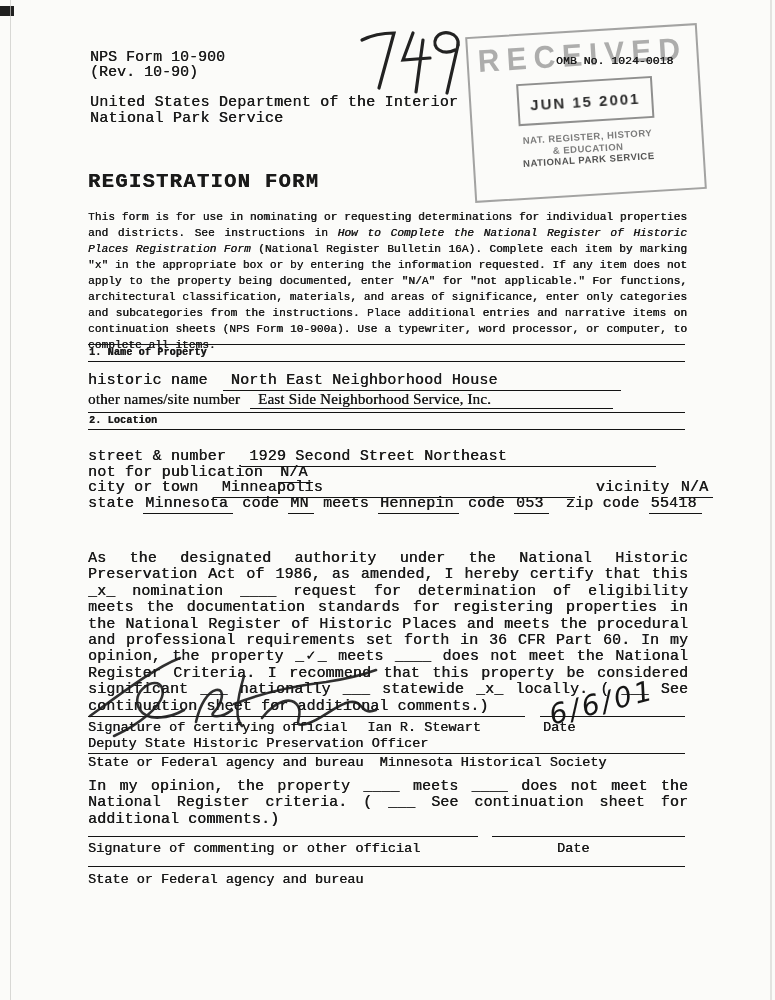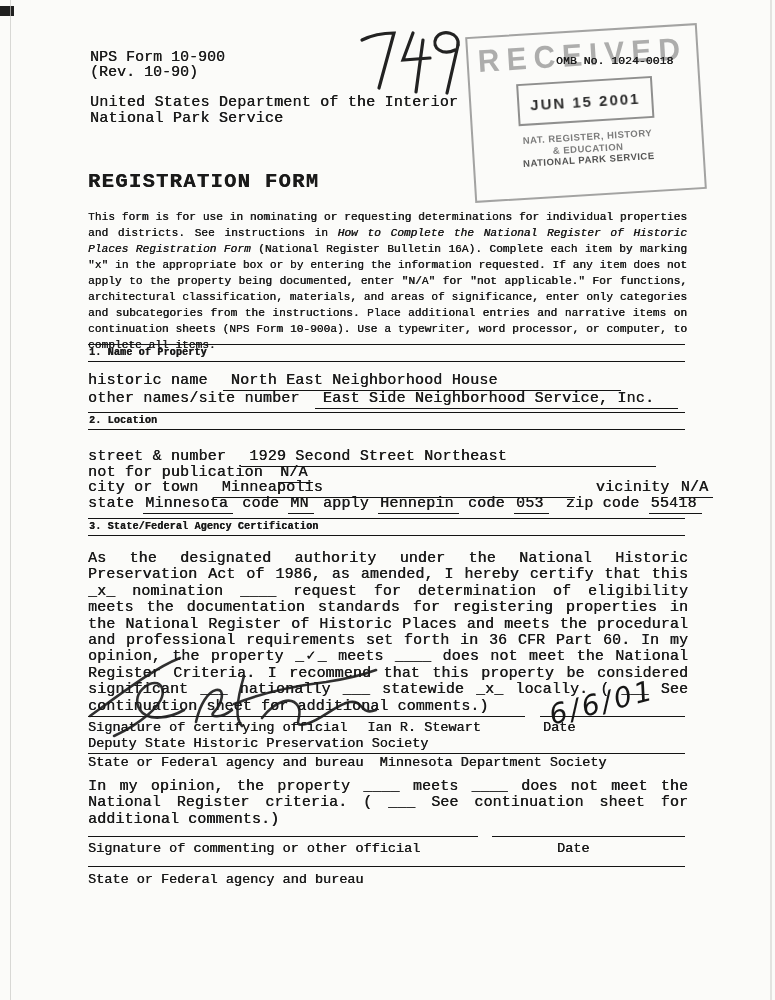--- a/index.html
+++ b/index.html
@@ -87,21 +87,21 @@
 
   <div class="abs para intro" style="left:88px; top:209px;"><span>This form is for use in nominating or requesting determinations for individual properties and districts.  See instructions in </span><em class="booktitle">How to Complete the National Register of Historic Places Registration Form</em><span> (National Register Bulletin 16A).  Complete each item by marking "x" in the appropriate box or by entering the information requested.  If any item does not apply to the property being documented, enter "N/A" for "not applicable."  For functions, architectural classification, materials, and areas of significance, enter only categories and subcategories from the instructions.  Place additional entries and narrative items on continuation sheets (NPS Form 10-900a).  Use a typewriter, word processor, or computer, to complete all items.</span></div>
 
   <div class="sec" style="top:344px;">
     <div class="sec-title">1. Name of Property</div>
   </div>
   <div class="abs t15" style="left:88px; top:373px;">
     <span class="lbl">historic name</span>
     <span class="fill" style="min-width:385px;">North East Neighborhood House</span>
   </div>
-  <div class="abs t15" style="left:88px; top:391px;">
+  <div class="abs t15" style="left:88px; top:391px;font-family:Liberation Serif, serif;">
     <span class="lbl">other names/site number</span>
     <span class="fill" style="min-width:350px;">East Side Neighborhood Service, Inc.</span>
   </div>
 
   <div class="sec" style="top:412px;">
     <div class="sec-title">2. Location</div>
   </div>
   <div class="abs t15" style="left:88px; top:449px;">
     <span class="lbl">street &amp; number</span>
     <span class="fill" style="min-width:402px;">1929 Second Street Northeast</span>
@@ -114,31 +114,28 @@
     <span class="lbl">city or town</span>
     <span class="fill" style="min-width:348px;">Minneapolis</span>
     <span style="margin-left:12px;">vicinity</span>
     <span class="fill" style="padding-left:2px;">N/A</span>
   </div>
   <div class="abs t15" style="left:88px; top:496px;">
     <span>state</span>
     <span class="fill" style="padding-left:2px;">Minnesota</span>
     <span>code</span>
     <span class="fill" style="padding-left:2px;">MN</span>
-    <span>apply</span>
+    <span>meets</span>
     <span class="fill" style="padding-left:2px;">Hennepin</span>
     <span>code</span>
     <span class="fill" style="padding-left:2px;text-align:right;">053</span>
     <span style="margin-left:8px;">zip code</span>
     <span class="fill" style="padding-left:2px;">55418</span>
   </div>
 
-  <div class="sec" style="top:518px;">
-    <div class="sec-title">3. State/Federal Agency Certification</div>
-  </div>
   <div class="abs para cert" style="left:88px; top:551px;">As the designated authority under the National Historic Preservation Act of 1986, as amended, I hereby certify that this _x_ nomination ____ request for determination of eligibility meets the documentation standards for registering properties in the National Register of Historic Places and meets the procedural and professional requirements set forth in 36 CFR Part 60.  In my opinion, the property _✓_ meets ____ does not meet the National Register Criteria.  I recommend that this property be considered significant ___ nationally ___ statewide _x_ locally. ( ___ See continuation sheet for additional comments.)</div>
 
   <svg class="abs hand" style="left:84px; top:652px;" width="360" height="92" viewBox="0 0 360 92">
     <g fill="none" stroke="#1b1b1b" stroke-width="2.6" stroke-linecap="round" opacity="0.9">
       <path d="M6 64 C 34 44, 70 16, 96 6"></path>
       <path d="M30 84 C 52 74, 84 52, 78 36 C 73 22, 44 40, 56 58 C 64 70, 86 66, 100 58"></path>
       <path d="M112 70 C 116 52, 124 40, 132 38 C 142 36, 138 52, 130 60 C 124 66, 138 66, 148 58"></path>
       <path d="M160 24 C 154 44, 150 66, 158 74"></path>
       <path d="M150 52 C 180 40, 210 34, 242 30 C 262 27, 276 24, 292 18"></path>
       <path d="M178 66 C 192 48, 208 44, 214 54 C 220 64, 206 76, 222 72 C 238 68, 252 52, 266 50 C 280 48, 276 64, 292 58"></path>
@@ -146,24 +143,24 @@
   </svg>
   <div class="abs hwdate" style="left:548px; top:686px;">6/6/01</div>
 
   <div class="rule" style="left:88px; top:716px; width:437px;"></div>
   <div class="rule" style="left:540px; top:716px; width:145px;"></div>
   <div class="abs cap" style="left:88px; top:720px;">
     <span style="margin-right:12px;">Signature of certifying official</span>
     <span>Ian R. Stewart</span>
   </div>
   <div class="abs cap" style="left:543px; top:720px;">Date</div>
-  <div class="abs cap" style="left:88px; top:736px; width:597px; border-bottom:1.6px solid #141414; padding-bottom:2px;">Deputy State Historic Preservation Society</div>
+  <div class="abs cap" style="left:88px; top:736px; width:597px; border-bottom:1.6px solid #141414; padding-bottom:2px;">Deputy State Historic Preservation Officer</div>
   <div class="abs cap" style="left:88px; top:755px;">
     <span style="margin-right:8px;">State or Federal agency and bureau</span>
-    <span>Minnesota Department Society</span>
+    <span>Minnesota Historical Society</span>
   </div>
 
   <div class="abs para cert" style="left:88px; top:779px;">In my opinion, the property ____ meets ____ does not meet the National Register criteria. ( ___ See continuation sheet for additional comments.)</div>
   <div class="rule" style="left:88px; top:836px; width:390px;"></div>
   <div class="rule" style="left:492px; top:836px; width:193px;"></div>
   <div class="abs cap" style="left:88px; top:841px;">Signature of commenting or other official</div>
   <div class="abs cap" style="left:557px; top:841px;">Date</div>
   <div class="rule" style="left:88px; top:866px; width:597px;"></div>
   <div class="abs cap" style="left:88px; top:872px;">State or Federal agency and bureau</div>
 

